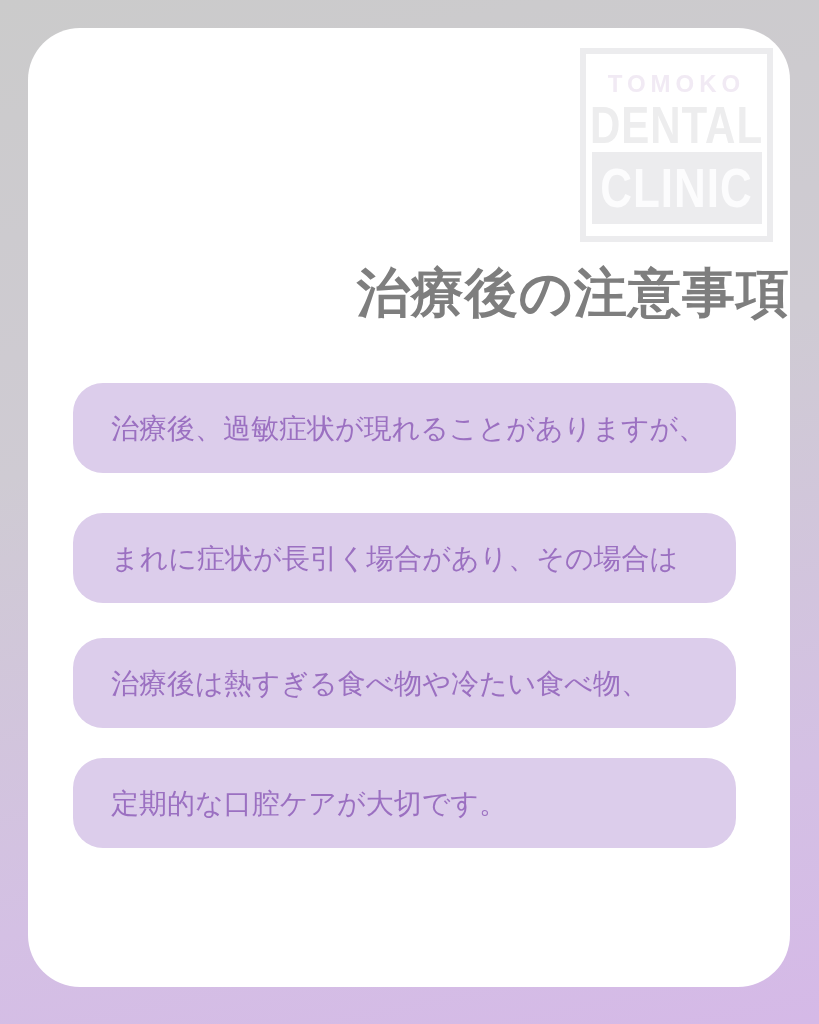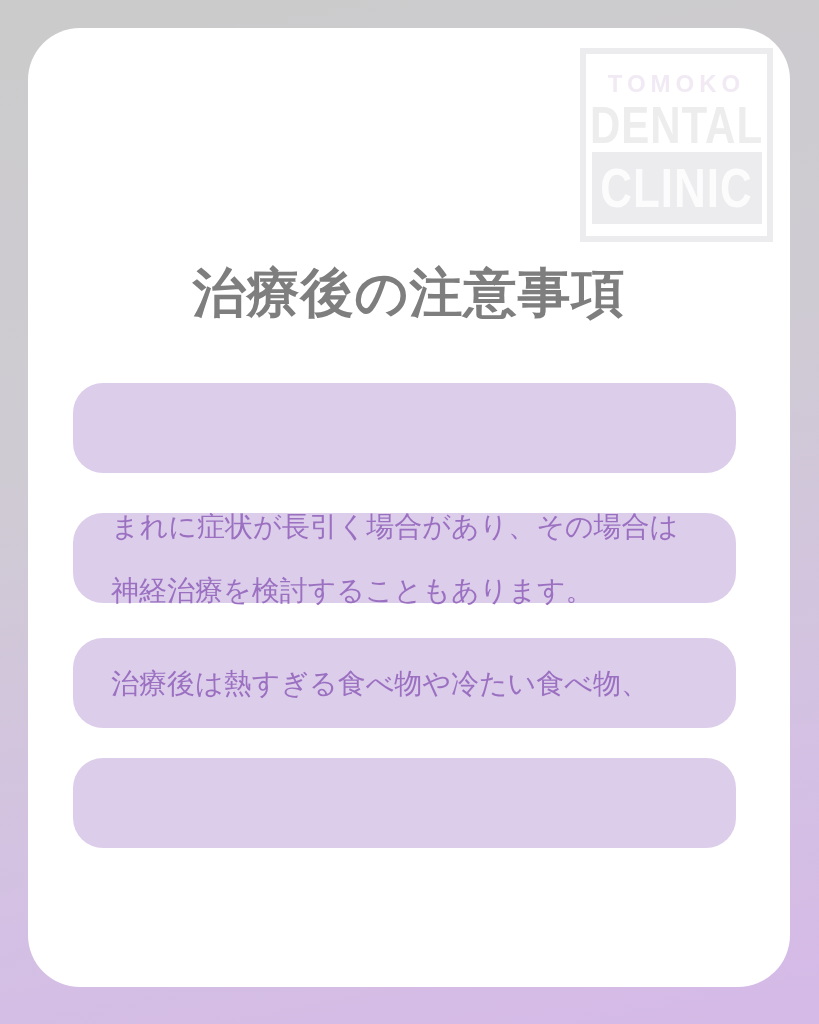--- a/index.html
+++ b/index.html
@@ -65,21 +65,21 @@
     letter-spacing: 1px;
     transform: scaleY(1.25);
     white-space: nowrap;
   }
   
   .title {
     position: absolute;
     top: 230px;
     left: 0;
     width: 100%;
-    text-align: center;
+    text-align: right;
     font-size: 53px;
     font-weight: bold;
     letter-spacing: 1px;
     color: #7e7e7e;
     white-space: nowrap;
   }
   
   .note {
     position: absolute;
     left: 45px;
@@ -111,27 +111,28 @@
     <div class="logo-tomoko">TOMOKO</div>
     <div class="logo-dental">DENTAL</div>
     <div class="logo-clinic">
       <span class="logo-clinic-text">CLINIC</span>
     </div>
   </div>
 
   <div class="title">治療後の注意事項</div>
 
   <div class="note note-1">
+    <div>治療後、過敏症状が現れることがありますが、</div>
   </div>
 
   <div class="note note-2">
     <div>まれに症状が長引く場合があり、その場合は</div>
-    <div>神経治療を検討することもあります。</div>
   </div>
 
   <div class="note note-3">
     <div>治療後は熱すぎる食べ物や冷たい食べ物、</div>
   </div>
 
   <div class="note note-4">
+    <div>定期的な口腔ケアが大切です。</div>
   </div>
 
 </div>
 
 </body></html>

